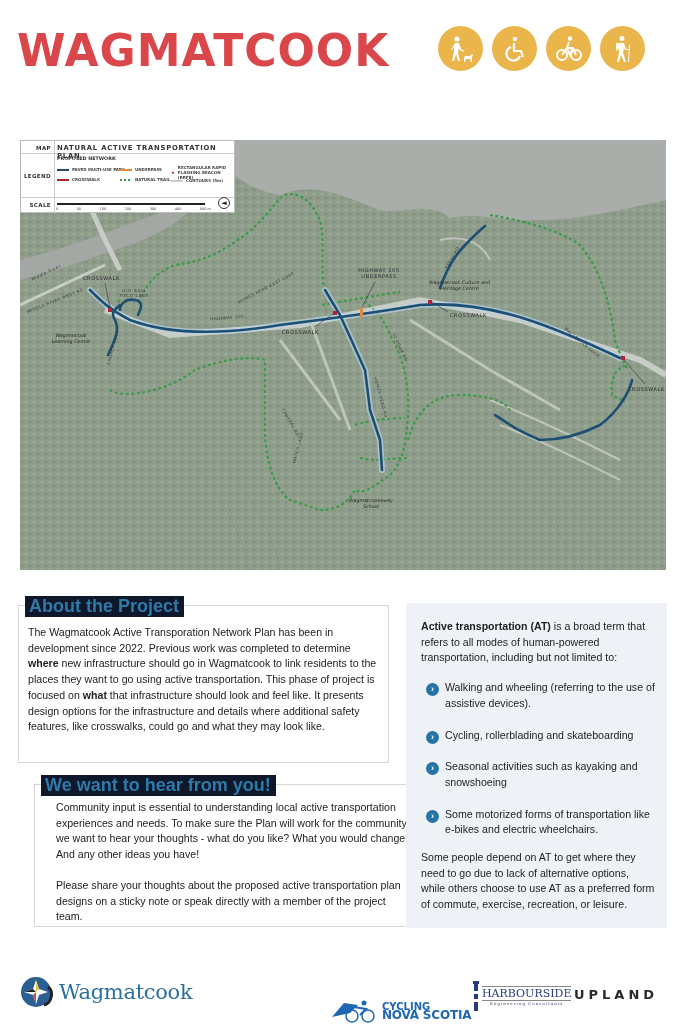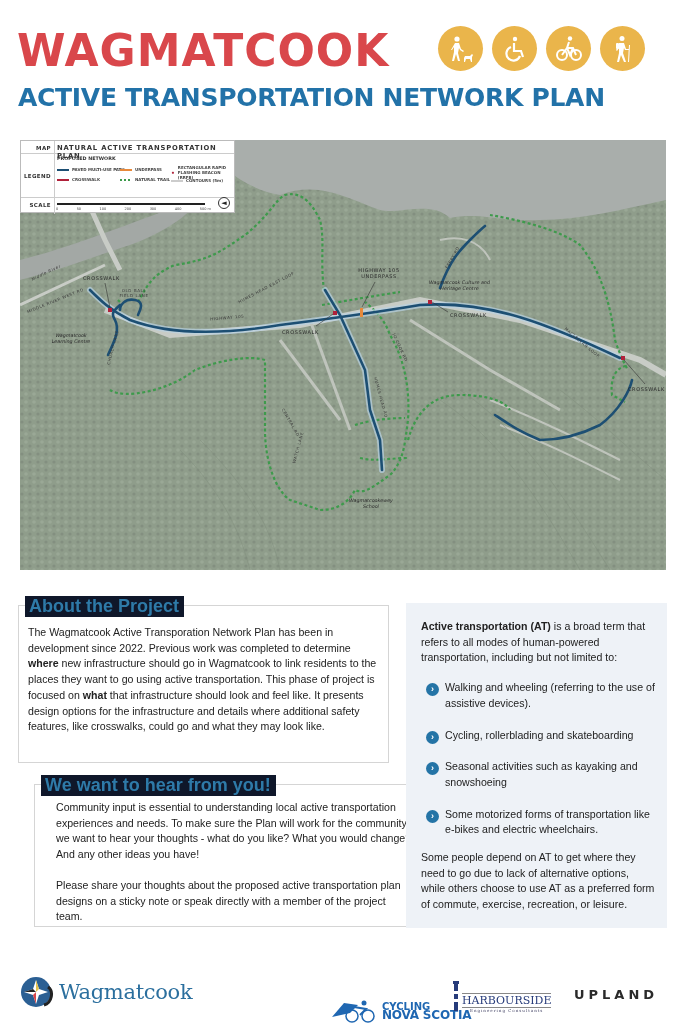--- a/index.html
+++ b/index.html
@@ -40,21 +40,21 @@
   .at-list { list-style: none; margin-top: 14px; }
   .at-list li { position: relative; padding-left: 24px; margin-bottom: 16px; }
   .bullet { position: absolute; left: 5px; top: 3px; width: 13px; height: 13px; border-radius: 50%; background: #2474a6; color: #fff; font-size: 9px; font-weight: bold; line-height: 13px; text-align: center; }
 
   .footer { position: absolute; left: 0; top: 965px; width: 683px; height: 50px; }
   .wag-logo { position: absolute; left: 20px; top: 10px; display: flex; align-items: center; gap: 5px; }
   .wag-text { font-family: "DejaVu Serif", serif; font-size: 21px; color: #2b6f9e; letter-spacing: -0.3px; }
   .cns-logo { position: absolute; left: 330px; top: 18px; display: flex; align-items: center; gap: 2px; margin-top: 16px; }
   .cns-text { font-family: "DejaVu Sans", sans-serif; font-weight: bold; font-size: 10px; color: #1f67b2; line-height: 9px; }
   .cns-text small { display: block; font-size: 12px; letter-spacing: -0.2px; }
-  .hb-logo { position: absolute; left: 450px; top: 14px; display: flex; align-items: flex-end; }
+  .hb-logo { position: absolute; left: 470px; top: 14px; display: flex; align-items: center; }
   .hb-text { font-family: "DejaVu Serif", serif; font-size: 11px; color: #263b7a; border-top: 1px solid #888; line-height: 13px; }
   .hb-text small { display: block; font-size: 4px; letter-spacing: 1px; color: #446; text-align: center; border-top: 0.5px solid #888; line-height: 5px; }
   .upland { position: absolute; left: 574px; top: 22px; font-family: "DejaVu Sans", sans-serif; font-weight: bold; font-size: 13px; letter-spacing: 4px; color: #2a2a2a; }
 </style>
 </head>
 <body>
 
 <div class="header">
   <div class="title-main">WAGMATCOOK</div>
   <div class="mode-icons">
@@ -82,21 +82,20 @@
     </div>
     <div class="mode-icon">
       <svg viewBox="0 0 30 30" fill="#fff">
           <circle cx="14" cy="4.5" r="2.5"></circle>
           <path d="M11 9h5l2 6h3v1l-4 0-1-2-1 5 3 9h-2l-3-7-2 7h-2l2-9 0-5-2 3-1-1 3-5z"></path>
           <rect x="8" y="9" width="3" height="6" rx="1"></rect>
           <path d="M21 11l1 0-1 17h-1z"></path>
         </svg>
     </div>
   </div>
-  <div class="title-sub">ACTIVE TRANSPORTATION NETWORK PLAN</div>
 </div>
 
 <div class="map">
   <svg class="bg" width="646" height="430" viewBox="0 0 646 430">
     <defs>
       <pattern id="trees" width="8" height="8" patternUnits="userSpaceOnUse">
         <rect width="8" height="8" fill="#8f9d8b"></rect>
         <circle cx="2" cy="2" r="1.6" fill="#838f80"></circle>
         <circle cx="6" cy="6" r="1.8" fill="#9aa896"></circle>
       </pattern>

